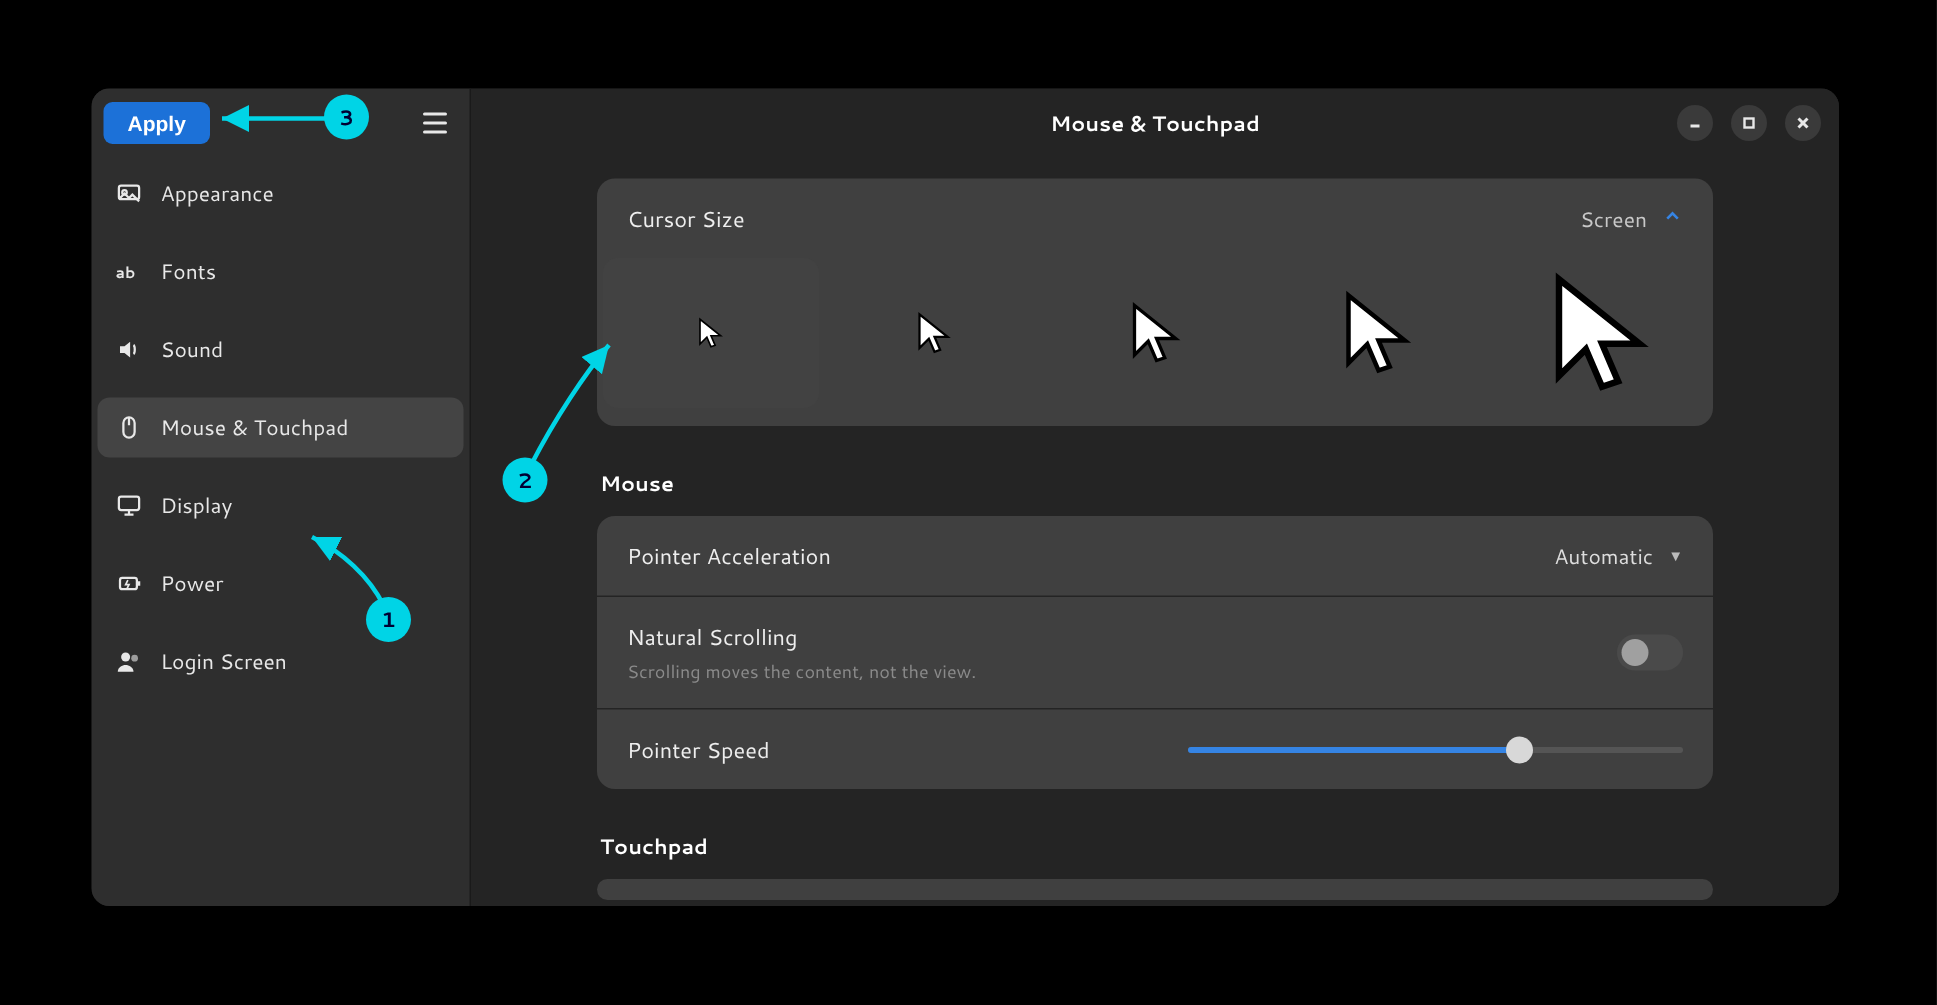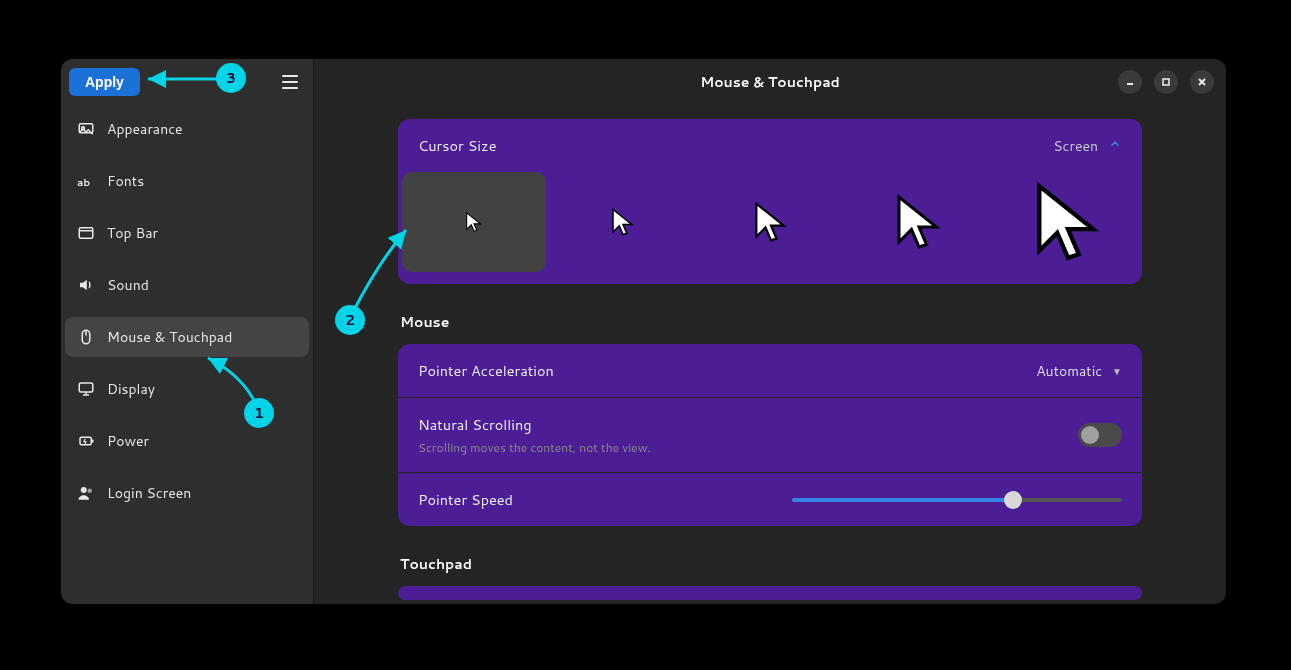--- a/index.html
+++ b/index.html
@@ -111,21 +111,21 @@
   .win-btn {
     width:24px; height:24px; border-radius:50%;
     background:#3a3a3a; display:flex; align-items:center; justify-content:center;
     cursor:pointer; color:#e8e8e8; font-size:11px;
   }
   .content {
     flex:1; overflow:auto;
     padding: 14px 84px 0 84px;
   }
   .panel {
-    background: #4c1d95;
+    background: #404040;
     border-radius: 12px;
     overflow: hidden;
   }
   .panel-row {
     display:flex; align-items:center;
     padding: 16px 20px;
     border-bottom:1px solid #242424;
     gap:20px;
   }
   .panel-row:last-child { border-bottom:none; }
@@ -218,29 +218,20 @@
         </span>
         <span>Appearance</span>
       </div>
       <div class="nav-item">
         <span class="nav-icon">
           <svg viewBox="0 0 24 24" fill="currentColor">
               <text x="0" y="18" font-size="14" font-weight="700">ab</text>
             </svg>
         </span>
         <span>Fonts</span>
-      </div>
-      <div class="nav-item">
-        <span class="nav-icon">
-          <svg viewBox="0 0 24 24" fill="none" stroke="currentColor" stroke-width="2">
-              <rect x="3" y="5" width="18" height="14" rx="2"></rect>
-              <line x1="3" y1="9" x2="21" y2="9"></line>
-            </svg>
-        </span>
-        <span>Top Bar</span>
       </div>
       <div class="nav-item">
         <span class="nav-icon">
           <svg viewBox="0 0 24 24" fill="currentColor">
               <path d="M4 9v6h4l5 4V5L8 9H4z"></path>
               <path d="M16 8c1.5 1 1.5 7 0 8" fill="none" stroke="currentColor" stroke-width="2"></path>
             </svg>
         </span>
         <span>Sound</span>
       </div>

